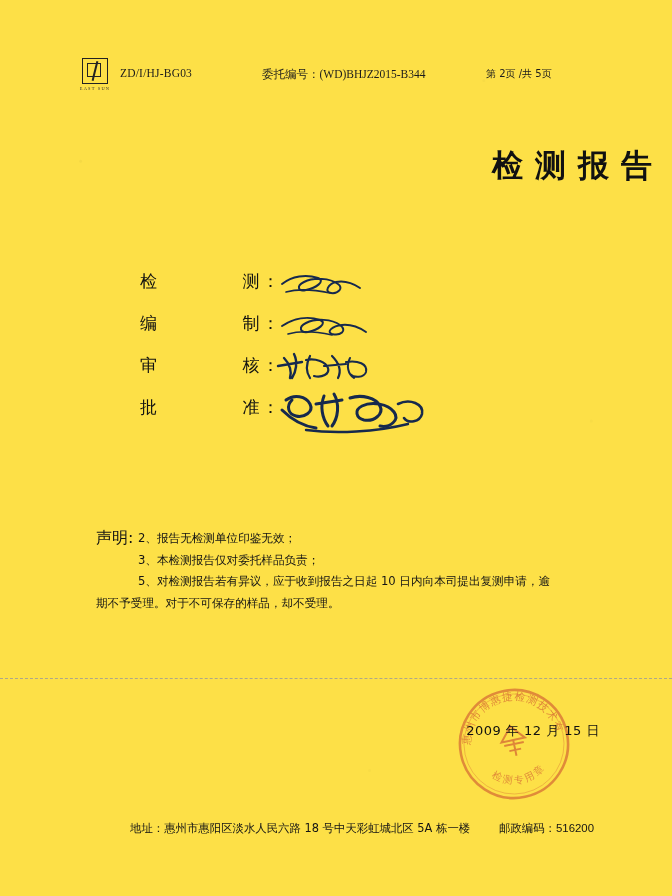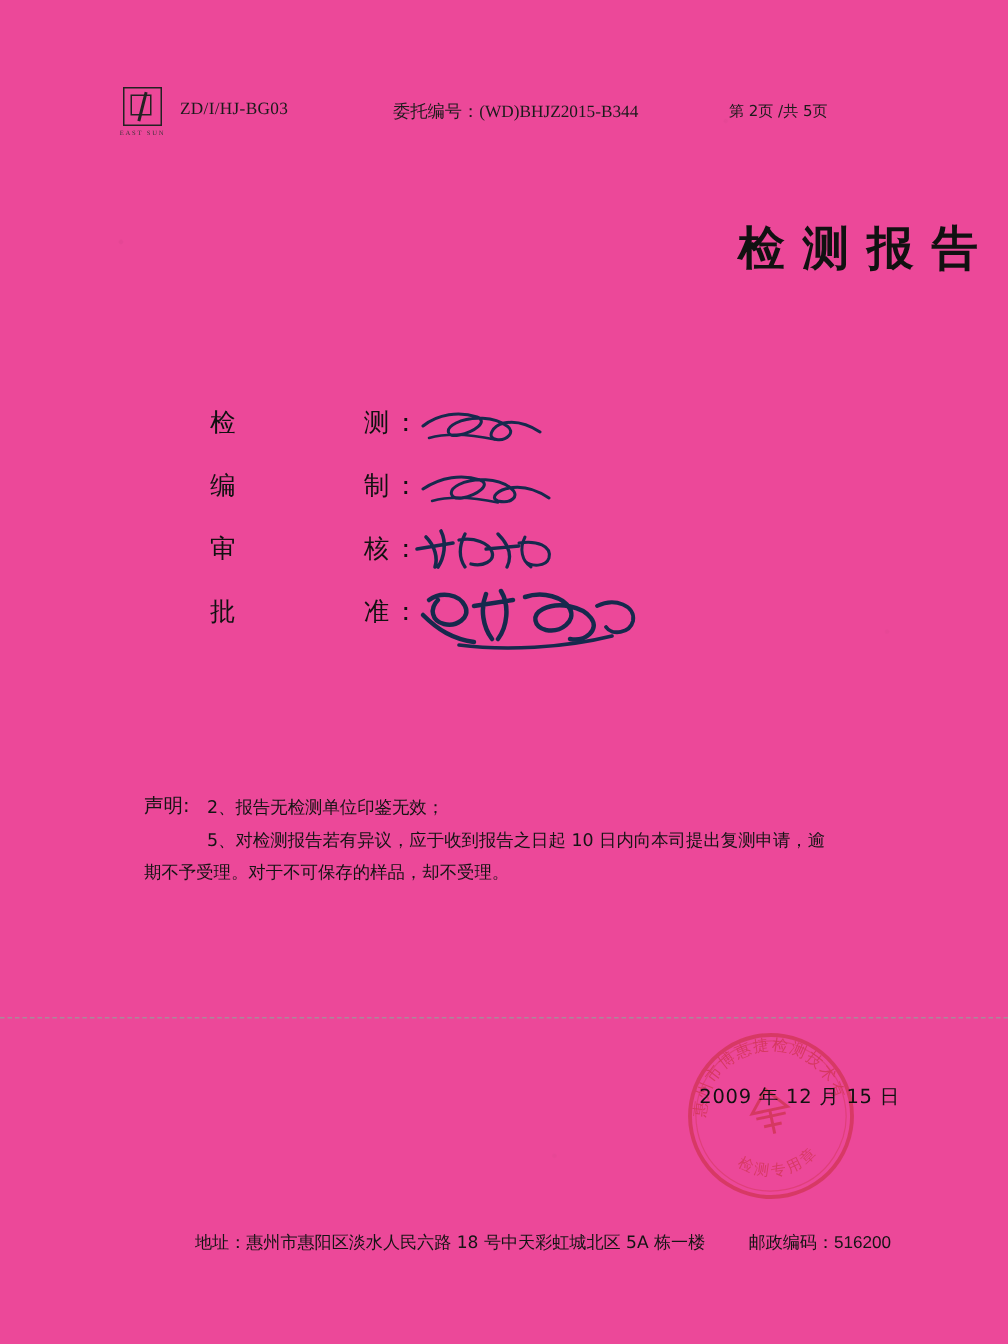--- a/index.html
+++ b/index.html
@@ -13,21 +13,21 @@
     font-family: "DejaVu Sans", sans-serif;
     color: #1a1a1a;
     position: relative;
     overflow: hidden;
   }
   .page {
     position: absolute;
     left: 0; top: 0;
     width: 672px;
     height: 896px;
-    background: #ec4899;
+    background: #fde047;
   }
   
   .page:before {
     content: "";
     position: absolute;
     left: 0; top: 0; right: 0; bottom: 0;
     background:
       radial-gradient(circle at 12% 18%, rgba(0,0,0,0.030) 0 1px, transparent 2px),
       radial-gradient(circle at 72% 9%, rgba(0,0,0,0.025) 0 1px, transparent 2px),
       radial-gradient(circle at 34% 63%, rgba(0,0,0,0.022) 0 1px, transparent 2px),
@@ -173,21 +173,21 @@
     width: 496px;
     font-size: 11.6px;
     line-height: 20.5px;
     color: #141414;
   }
   .statement .head {
     position: absolute;
     left: 0;
     top: 0;
     width: 42px;
-    font-size: 13px;
+    font-size: 16px;
   }
   .statement ol {
     margin: 0;
     padding: 0 0 0 42px;
     list-style: none;
   }
   .statement li {
     margin: 0 0 1px 0;
     text-indent: 0;
   }
@@ -328,20 +328,21 @@
           <path class="ink-path" stroke-width="2.4" d="M30,44 C60,48 100,46 132,38"></path>
         </svg>
       </div>
     </div>
   </div>
 
   <div class="statement">
     <div class="head">声明:</div>
     <ol>
       <li>2、报告无检测单位印鉴无效；</li>
+      <li>3、本检测报告仅对委托样品负责；</li>
       <li>5、对检测报告若有异议，应于收到报告之日起 10 日内向本司提出复测申请，逾</li>
       <li class="wrap" style="margin-left:-42px;">期不予受理。对于不可保存的样品，却不受理。</li>
     </ol>
   </div>
 
   <div class="fold"></div>
 
   <div class="stamp">
     <svg width="124" height="124" viewBox="0 0 124 124">
       <g transform="rotate(-12 62 62)">

